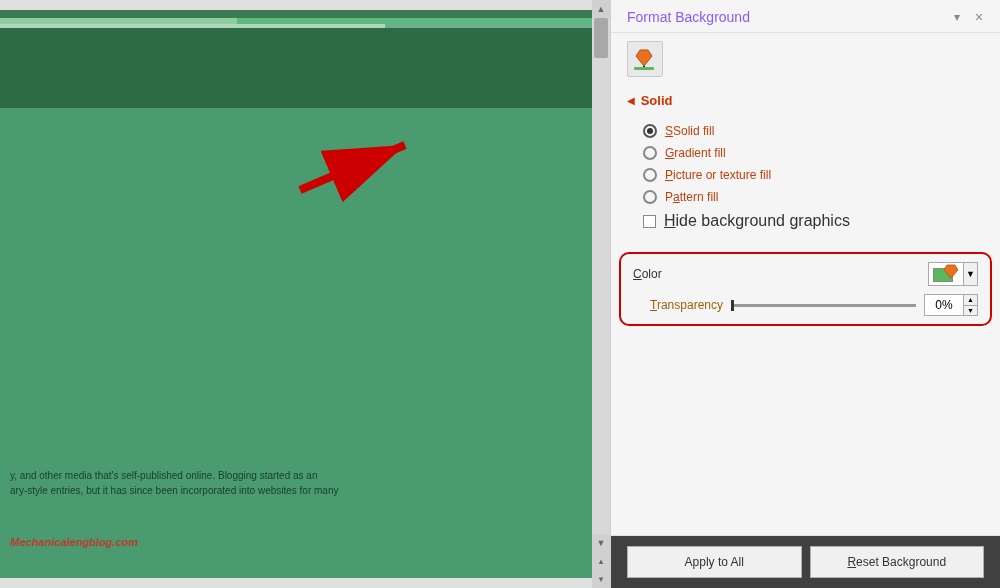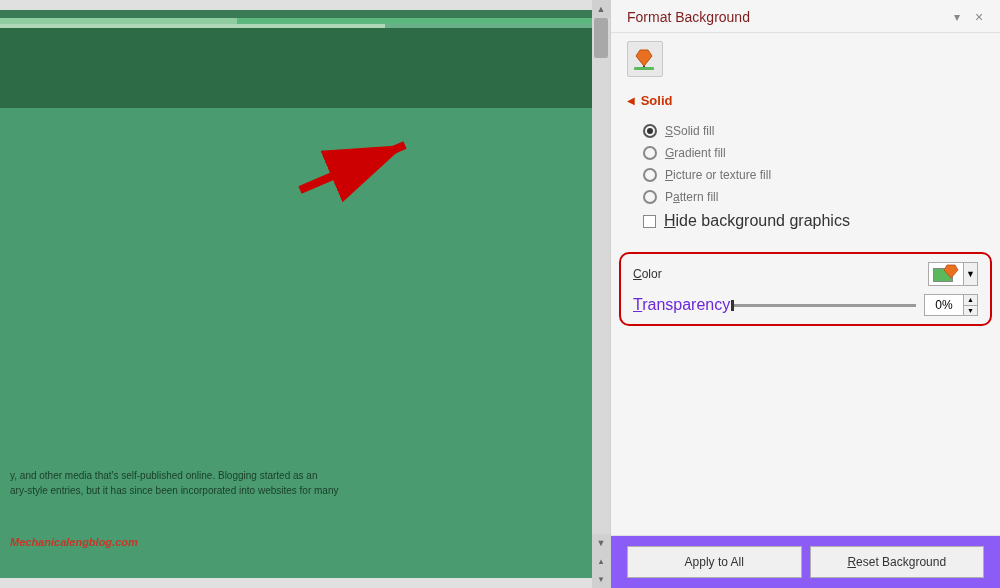--- a/index.html
+++ b/index.html
@@ -159,21 +159,21 @@
       align-items: center;
       justify-content: space-between;
       padding: 8px 12px 6px 16px;
       background: #f5f5f5;
       border-bottom: 1px solid #e0e0e0;
     }
 
     .panel-title {
       font-size: 14px;
       font-weight: normal;
-      color: #7f1d1d;
+      color: #8b5cf6;
       flex: 1;
     }
 
     .panel-pin-btn {
       width: 18px;
       height: 18px;
       display: flex;
       align-items: center;
       justify-content: center;
       color: #888;
@@ -264,21 +264,21 @@
 
     .radio-dot {
       width: 6px;
       height: 6px;
       border-radius: 50%;
       background: #333;
     }
 
     .radio-label {
       font-size: 12px;
-      color: #737373;
+      color: #c2410c;
     }
 
     .radio-label u {
       text-decoration: underline;
     }
 
     .checkbox-option {
       display: flex;
       align-items: center;
       padding: 4px 0;
@@ -354,23 +354,24 @@
       font-size: 9px;
       cursor: pointer;
     }
 
     .transparency-row {
       display: flex;
       align-items: center;
     }
 
     .transparency-label {
-      font-size: 16px;
-      color: #6d28d9;
+      font-size: 12px;
+      color: #a16207;
       width: 90px;
+      text-align: right;
     }
 
     .transparency-label u { text-decoration: underline; }
 
     .transparency-slider {
       flex: 1;
       height: 3px;
       background: #999;
       position: relative;
       margin: 0 8px;
@@ -416,21 +417,21 @@
     }
 
     .spinner-up { border-bottom: 1px solid #aaa; }
 
     
     .panel-footer {
       padding: 10px 16px;
       display: flex;
       gap: 8px;
       border-top: 1px solid #e0e0e0;
-      background: #8b5cf6;
+      background: #404040;
     }
 
     .footer-btn {
       flex: 1;
       height: 32px;
       background: #f0f0f0;
       border: 1px solid #b0b0b0;
       font-size: 12px;
       color: #333;
       cursor: pointer;

